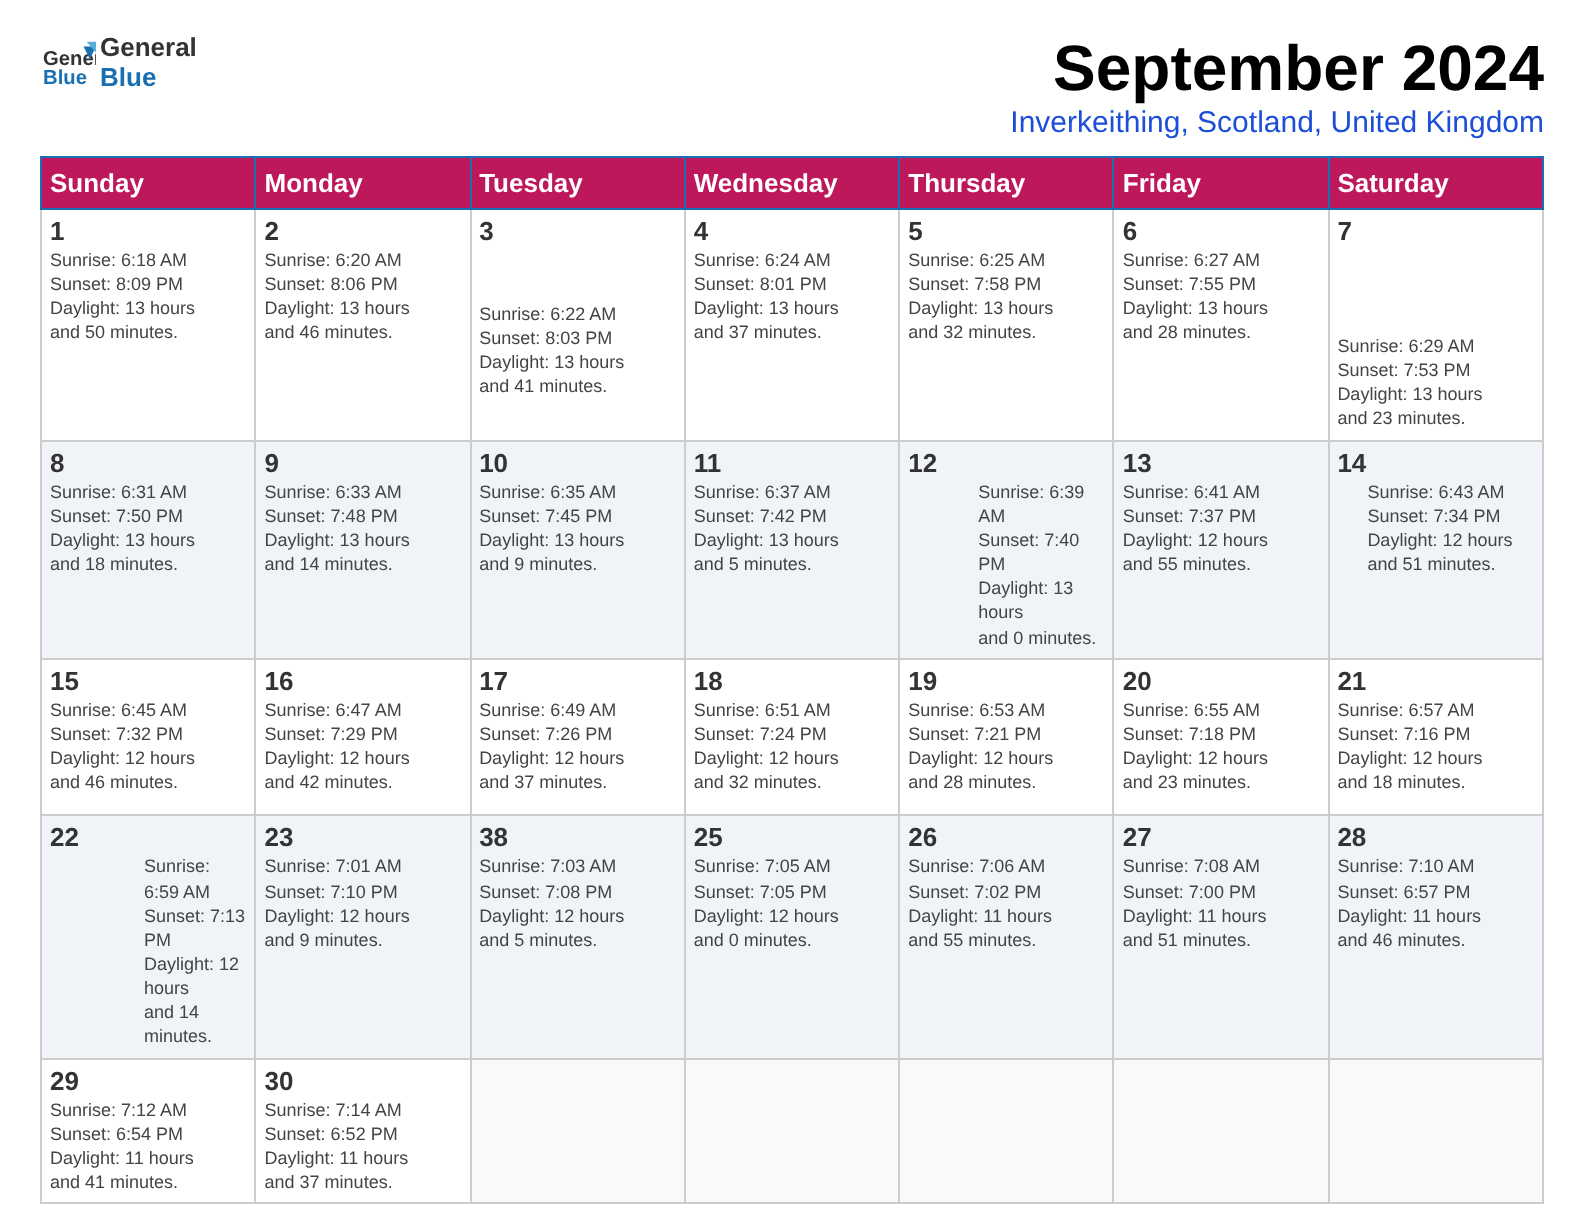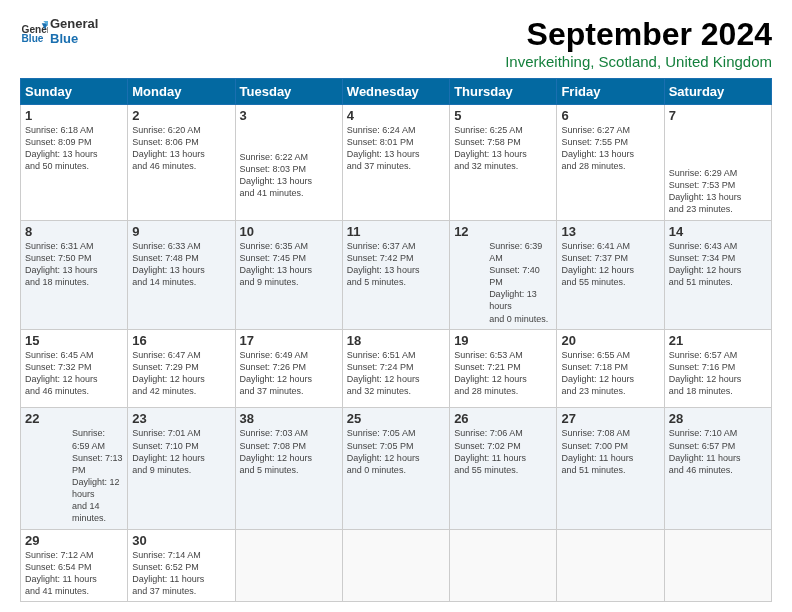--- a/index.html
+++ b/index.html
@@ -35,31 +35,31 @@
     .title-block {
       text-align: right;
     }
     .main-title {
       font-size: 32px;
       font-weight: bold;
       color: #000000;
     }
     .subtitle {
       font-size: 15px;
-      color: #15803d;
+      color: #1d4ed8;
     }
     .calendar {
       flex: 1;
       border: 1px solid #ccc;
       border-collapse: collapse;
       width: 100%;
       table-layout: fixed;
     }
     .calendar th {
-      background: #0369a1;
+      background: #be185d;
       color: #fff;
       font-size: 13px;
       font-weight: bold;
       padding: 5px 4px;
       text-align: left;
       border: 1px solid #1a6fb0;
       margin-left: 40px;
     }
     .calendar td {
       vertical-align: top;
@@ -217,21 +217,21 @@
           </td>
           <td>
             <span class="day-num">13</span>
             <div class="day-info" style="white-space: pre-line;">Sunrise: 6:41 AM
 Sunset: 7:37 PM
 Daylight: 12 hours
 and 55 minutes.</div>
           </td>
           <td>
             <span class="day-num">14</span>
-            <div class="day-info" style="white-space: pre-line;">Sunrise: 6:43 AM
+            <div class="day-info" style="white-space: pre-line; margin-left: 15px;">Sunrise: 6:43 AM
 Sunset: 7:34 PM
 Daylight: 12 hours
 and 51 minutes.</div>
           </td>
         </tr>
         <tr>
           <td>
             <span class="day-num">15</span>
             <div class="day-info" style="white-space: pre-line;">Sunrise: 6:45 AM
 Sunset: 7:32 PM

